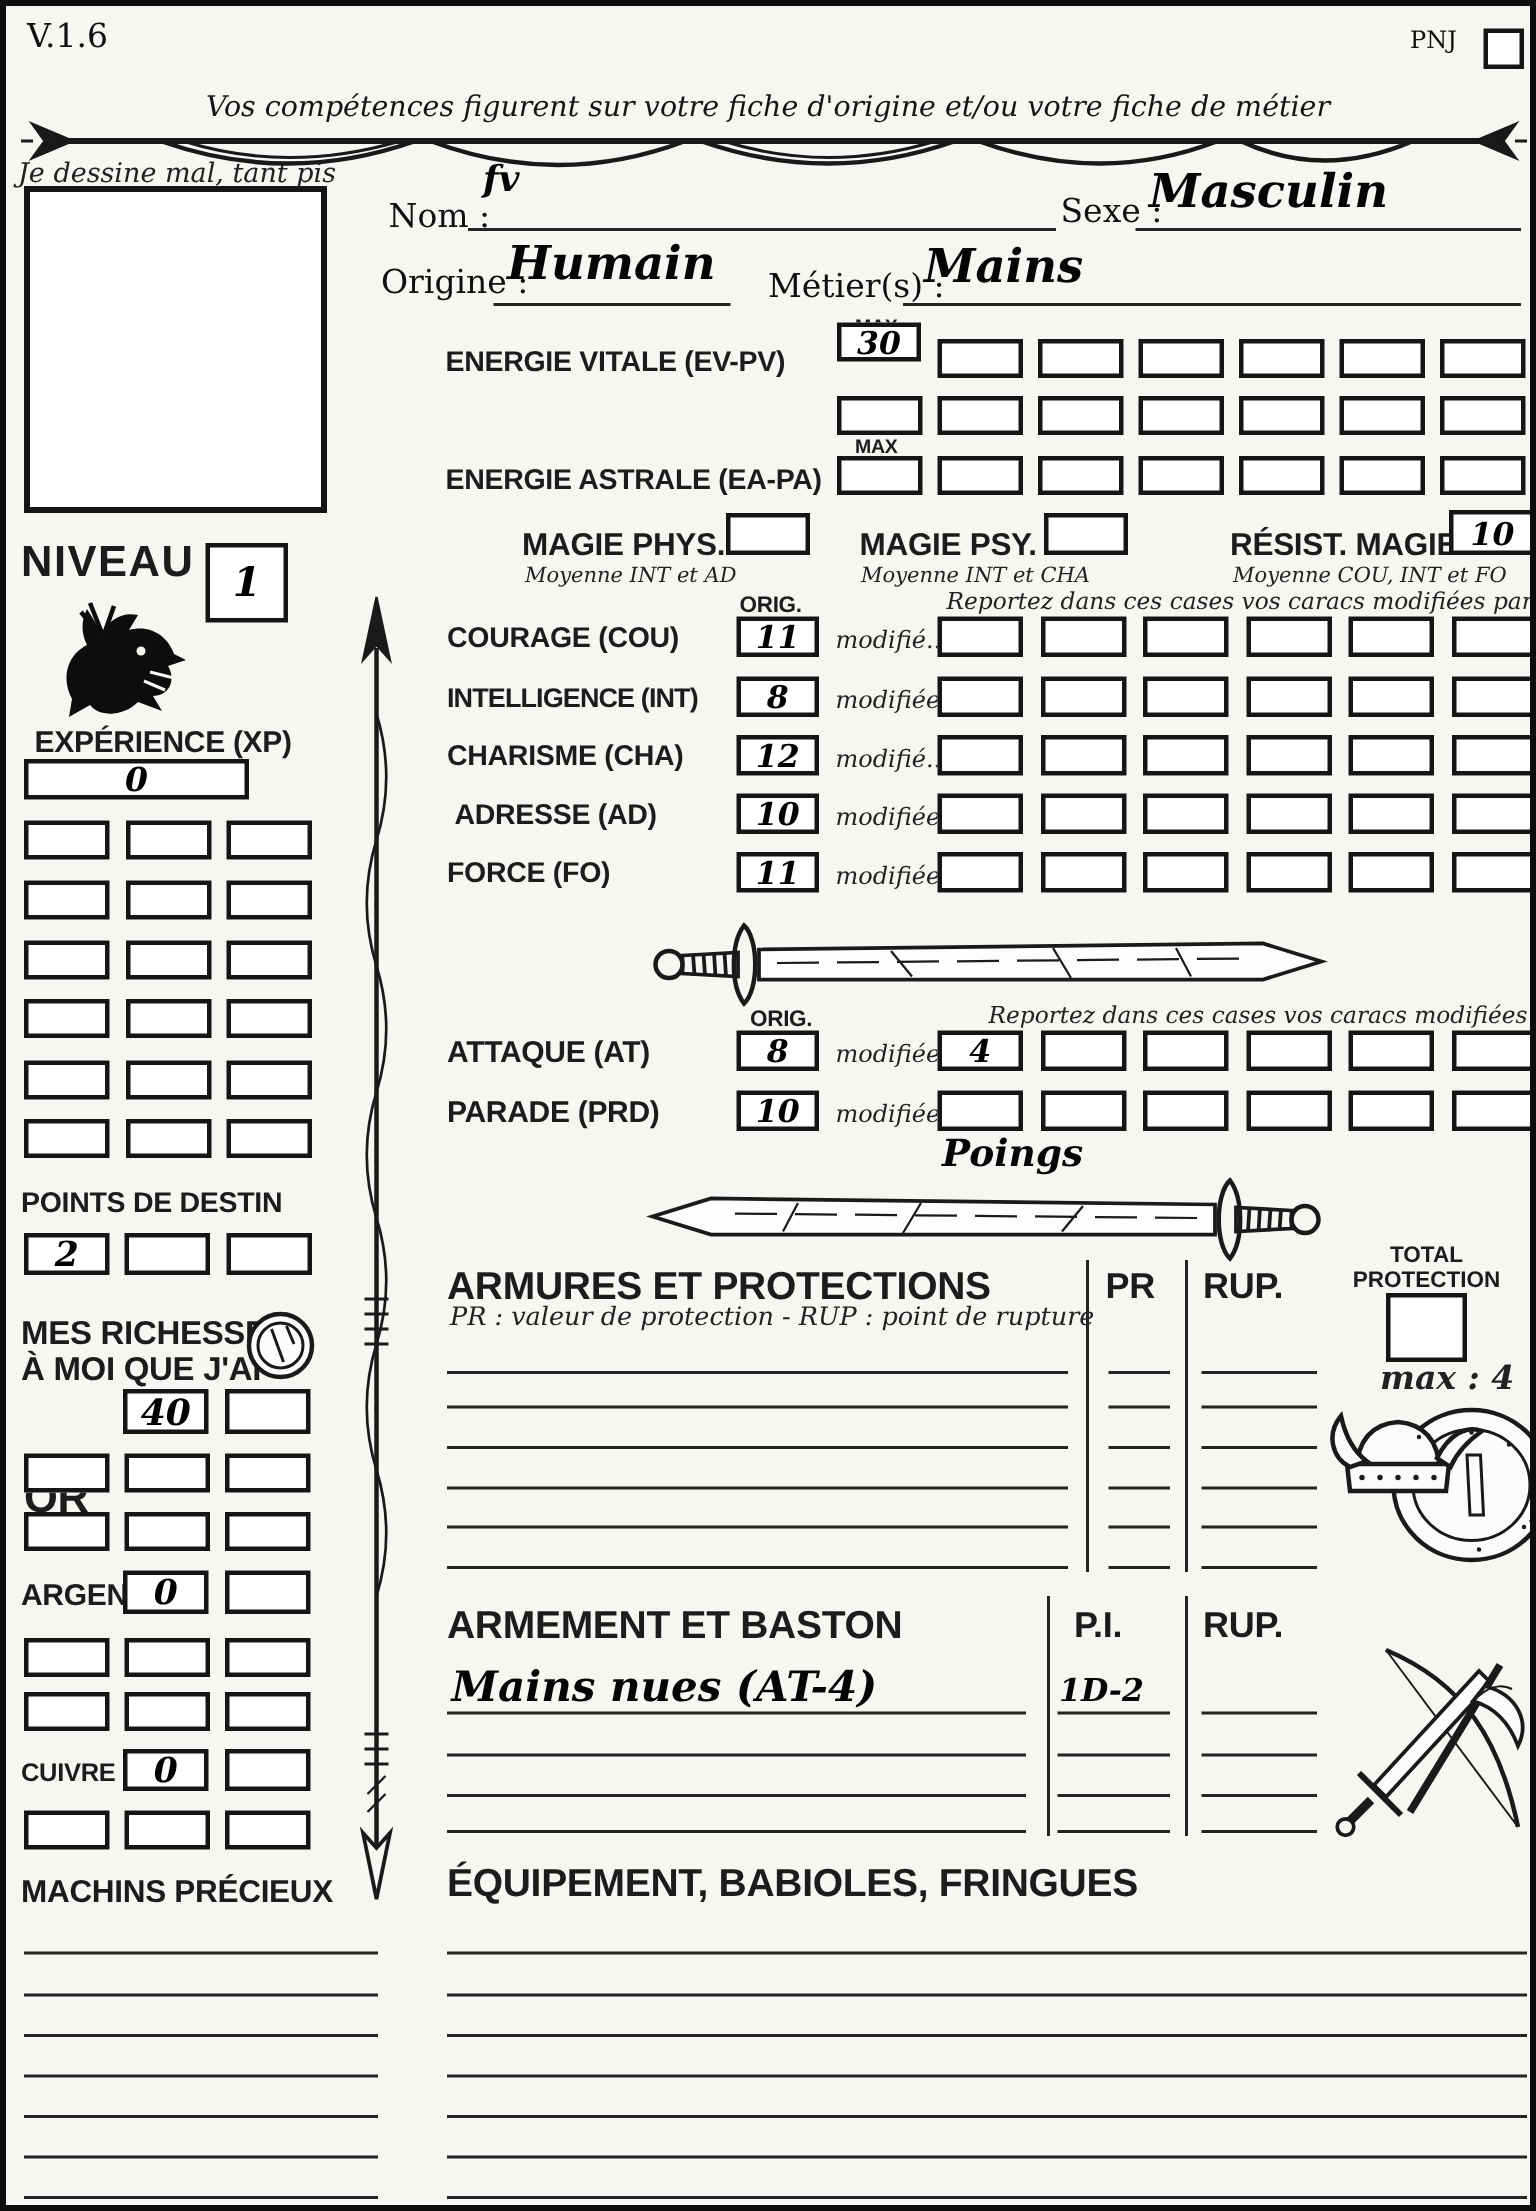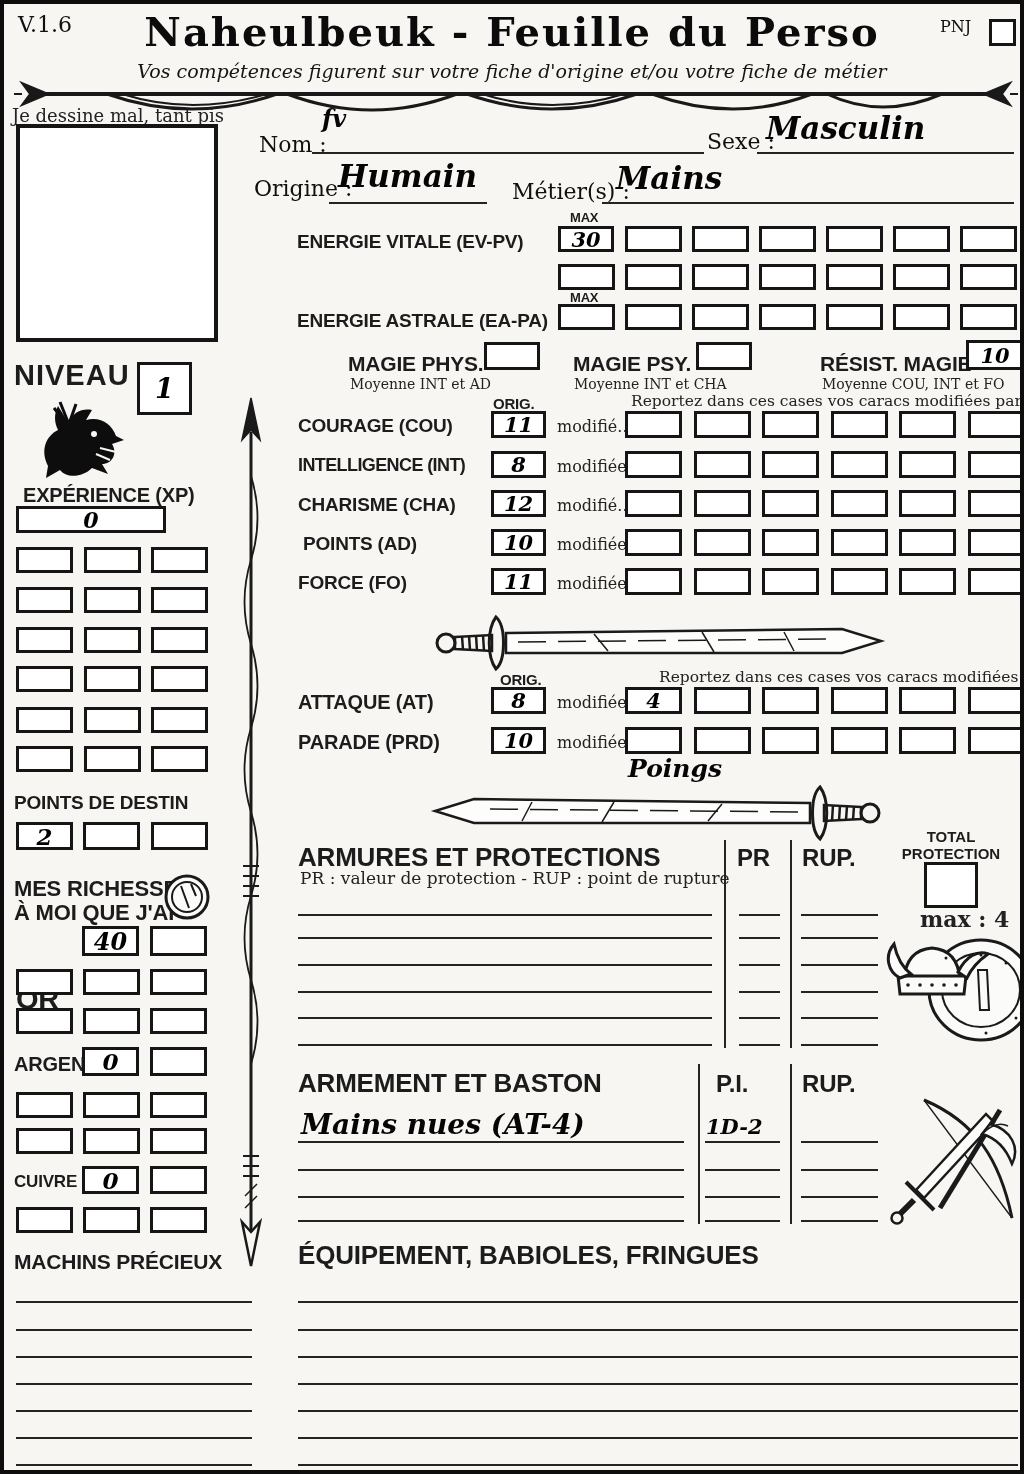--- a/index.html
+++ b/index.html
@@ -3,21 +3,21 @@
 <meta charset="utf-8">
 <style>
   *{box-sizing:border-box}
   html,body{margin:0;padding:0;background:#6f6f6f}
   #sheet{position:relative;width:1024px;height:1474px;margin:0 auto;background:#f7f6f3;
          border:4px solid #0d0d0d;overflow:hidden;color:#161616;
          font-family:"Liberation Sans",sans-serif}
   .lbl{position:absolute;font-family:"Liberation Sans",sans-serif;font-weight:700;
        letter-spacing:-0.2px;white-space:nowrap;color:#1c1c1c}
   .ser{position:absolute;font-family:"DejaVu Serif",serif;white-space:nowrap;color:#101010}
-  .scr{position:absolute;font-family:"DejaVu Serif",serif;
+  .scr{position:absolute;font-family:"DejaVu Serif",serif;font-style:italic;
        white-space:nowrap;color:#222}
   .hand{position:absolute;font-family:"DejaVu Serif",serif;font-style:italic;font-weight:700;
         white-space:nowrap;color:#050505}
   .bx{position:absolute;background:#fff;border:3px solid #151515}
   .vbx{position:absolute;background:#fff;border:3px solid #151515;display:flex;
        align-items:center;justify-content:center;overflow:visible;
        font-family:"DejaVu Serif",serif;font-style:italic;font-weight:700;
        font-size:21px;color:#000}
   .rl{position:absolute;height:2px;background:#242424}
   .vsep{position:absolute;width:2px;background:#242424}
@@ -28,21 +28,20 @@
        font-family:"DejaVu Serif",serif;font-style:italic;font-size:19px;color:#151515}
   .totalprot{position:absolute;left:888px;top:824px;width:118px;text-align:center;
        font-family:"Liberation Sans",sans-serif;font-weight:700;font-size:15px;line-height:1.15;color:#1c1c1c}
 </style>
 </head>
 <body>
 
 <div id="sheet">
 
   <div class="ser" style="left:14px;top:8px;font-size:22px">V.1.6</div>
-  <div class="title-wrap">Naheulbeuk - Feuille du Perso</div>
   <div class="subtitle-wrap">Vos compétences figurent sur votre fiche d'origine et/ou votre fiche de métier</div>
   <div class="ser" style="left:936px;top:13px;font-size:16px">PNJ</div>
   <div class="bx" style="left:985px;top:15px;width:27px;height:27px"></div>
 
   <div class="icon" style="left:8px;top:70px">
     <svg width="1008" height="42" viewBox="0 0 1008 42">
       <g stroke="#191919" fill="none">
         <path d="M18 20 H990" stroke-width="4"></path>
         <path d="M95 20 Q180 50 265 20" stroke-width="3"></path>
         <path d="M275 20 Q360 52 445 20" stroke-width="3"></path>
@@ -71,21 +70,21 @@
   <div class="ser" style="left:250px;top:172px;font-size:22px">Origine :</div>
   <div class="hand" style="left:334px;top:154px;font-size:31px">Humain</div>
   <div class="rl" style="left:325px;top:198px;width:158px"></div>
 
   <div class="ser" style="left:508px;top:175px;font-size:22px">Métier(s) :</div>
   <div class="hand" style="left:612px;top:156px;font-size:31px">Mains</div>
   <div class="rl" style="left:598px;top:198px;width:412px"></div>
 
   <div class="lbl" style="left:566px;top:206px;font-size:13px">MAX</div>
   <div class="lbl" style="left:293px;top:227px;font-size:19px">ENERGIE VITALE (EV-PV)</div>
-  <div class="vbx" style="left:554px;top:222px;width:56px;height:26px">30</div>
+  <div class="vbx" style="left:554px;top:211px;width:56px;height:26px">30</div>
 
   <div class="lbl" style="left:566px;top:286px;font-size:13px">MAX</div>
   <div class="lbl" style="left:293px;top:306px;font-size:19px">ENERGIE ASTRALE (EA-PA)</div>
   <div class="vbx" style="left:554px;top:300px;width:57px;height:26px"></div>
 
   <div class="lbl" style="left:344px;top:348px;font-size:21px">MAGIE PHYS.</div>
   <div class="vbx" style="left:480px;top:338px;width:56px;height:28px"></div>
   <div class="scr" style="left:346px;top:372px;font-size:14px">Moyenne INT et AD</div>
 
   <div class="lbl" style="left:569px;top:348px;font-size:21px">MAGIE PSY.</div>
@@ -104,21 +103,21 @@
   <div class="scr" style="left:553px;top:413px;font-size:16px">modifié...</div>
 
   <div class="lbl" style="left:294px;top:451px;font-size:18px;letter-spacing:-0.6px">INTELLIGENCE (INT)</div>
   <div class="vbx" style="left:487px;top:447px;width:55px;height:27px">8</div>
   <div class="scr" style="left:553px;top:453px;font-size:16px">modifiée...</div>
 
   <div class="lbl" style="left:294px;top:490px;font-size:19px">CHARISME (CHA)</div>
   <div class="vbx" style="left:487px;top:486px;width:55px;height:27px">12</div>
   <div class="scr" style="left:553px;top:492px;font-size:16px">modifié...</div>
 
-  <div class="lbl" style="left:299px;top:529px;font-size:19px">POINTS (AD)</div>
+  <div class="lbl" style="left:299px;top:529px;font-size:19px">ADRESSE (AD)</div>
   <div class="vbx" style="left:487px;top:525px;width:55px;height:27px">10</div>
   <div class="scr" style="left:553px;top:531px;font-size:16px">modifiée...</div>
 
   <div class="lbl" style="left:294px;top:568px;font-size:19px">FORCE (FO)</div>
   <div class="vbx" style="left:487px;top:564px;width:55px;height:27px">11</div>
   <div class="scr" style="left:553px;top:570px;font-size:16px">modifiée...</div>
 
   <div class="icon" style="left:430px;top:606px">
     <svg width="452" height="62" viewBox="0 0 452 62">
       <g stroke="#1a1a1a" fill="none" stroke-width="2.5">

